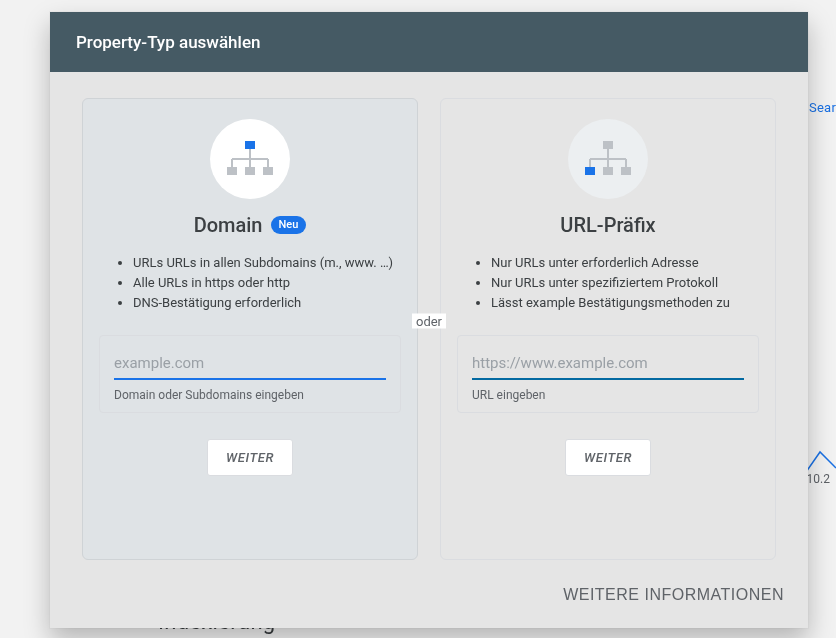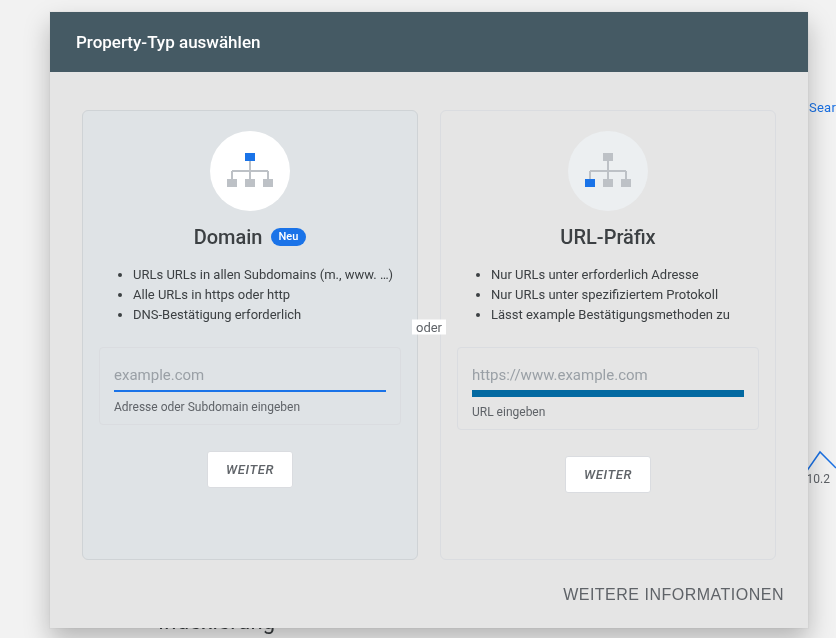--- a/index.html
+++ b/index.html
@@ -61,21 +61,20 @@
     font-weight: 500;
   }
   .dialog-body {
     flex: 1;
     position: relative;
     padding: 26px 26px 10px 26px;
     display: flex;
     align-items: stretch;
     justify-content: center;
     gap: 22px;
-    margin-top: 12px;
   }
   .oder {
     position: absolute;
     left: 50%;
     top: 50%;
     transform: translate(-50%, -50%);
     font-size: 13px;
     color: #5f6368;
     background: #ffffff;
     padding: 0 4px;
@@ -137,21 +136,21 @@
     align-self: stretch;
     border: 1px solid #dadce0;
     border-radius: 4px;
     padding: 12px 14px 10px 14px;
     margin-top: 14px;
     background: transparent;
   }
   .input-field {
     width: 100%;
     border: none;
-    border-bottom: 7px solid #0369a1;
+    border-bottom: 2px solid #0369a1;
     background: transparent;
     font-size: 15px;
     color: #3c4043;
     padding: 6px 0 6px 0;
     outline: none;
     font-family: inherit;
   }
   .input-field::placeholder { color: #9aa0a6; }
   .input-field.focused {
     border-bottom: 2px solid #1a73e8;
@@ -231,21 +230,21 @@
         <span class="card-title">Domain</span>
         <span class="badge">Neu</span>
       </div>
       <ul class="bullets">
         <li>URLs URLs in allen Subdomains (m., www. …)</li>
         <li>Alle URLs in https oder http</li>
         <li>DNS-Bestätigung erforderlich</li>
       </ul>
       <div class="input-box">
         <input class="input-field focused" type="text" placeholder="example.com" style="">
-        <div class="input-hint">Adresse oder Subdomain eingeben</div>
+        <div class="input-hint">Domain oder Subdomains eingeben</div>
       </div>
       <button class="continue-btn">WEITER</button>
     </div>
 
     <div class="oder">oder</div>
 
     <div class="card">
       <div class="icon-circle" style="background:#eceff1">
         <svg width="52" height="40" viewBox="0 0 52 40">
           <rect x="21" y="2" width="10" height="8" fill="#bdc1c6"></rect>

